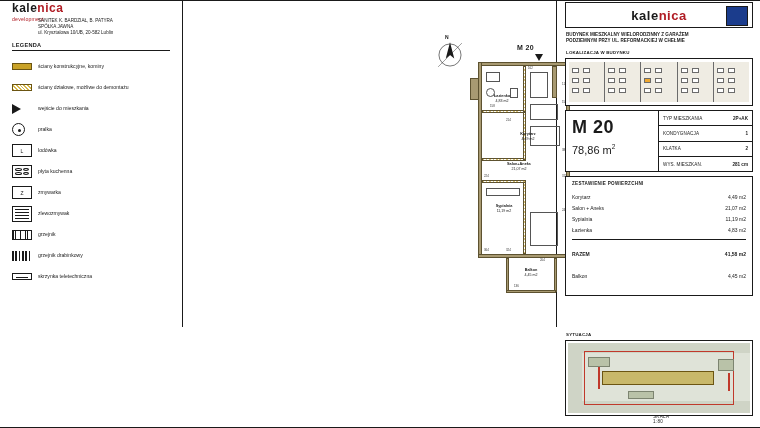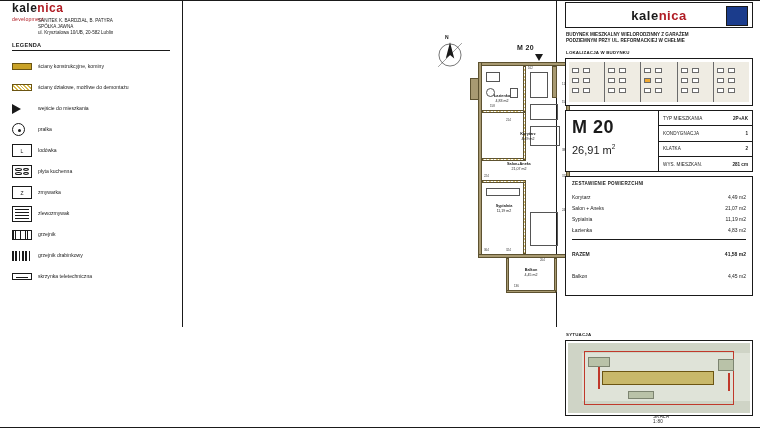--- a/index.html
+++ b/index.html
@@ -413,21 +413,21 @@
           <div class="win" style="left:3px;top:16px;width:7px;height:5px;"></div>
           <div class="win" style="left:14px;top:16px;width:7px;height:5px;"></div>
           <div class="win" style="left:3px;top:26px;width:7px;height:5px;"></div>
           <div class="win" style="left:14px;top:26px;width:7px;height:5px;"></div>
         </div>
       </div>
     </div>
 
     <div class="rbox idbox">
       <div class="mnum">M 20</div>
-      <div class="marea"><span>26,91 m</span><sup>2</sup></div>
+      <div class="marea"><span>78,86 m</span><sup>2</sup></div>
       <div class="idright">
         <div class="idrow">
           <span class="k">TYP MIESZKANIA</span>
           <span class="v">2P+AK</span>
         </div>
         <div class="idrow">
           <span class="k">KONDYGNACJA</span>
           <span class="v">1</span>
         </div>
         <div class="idrow">

